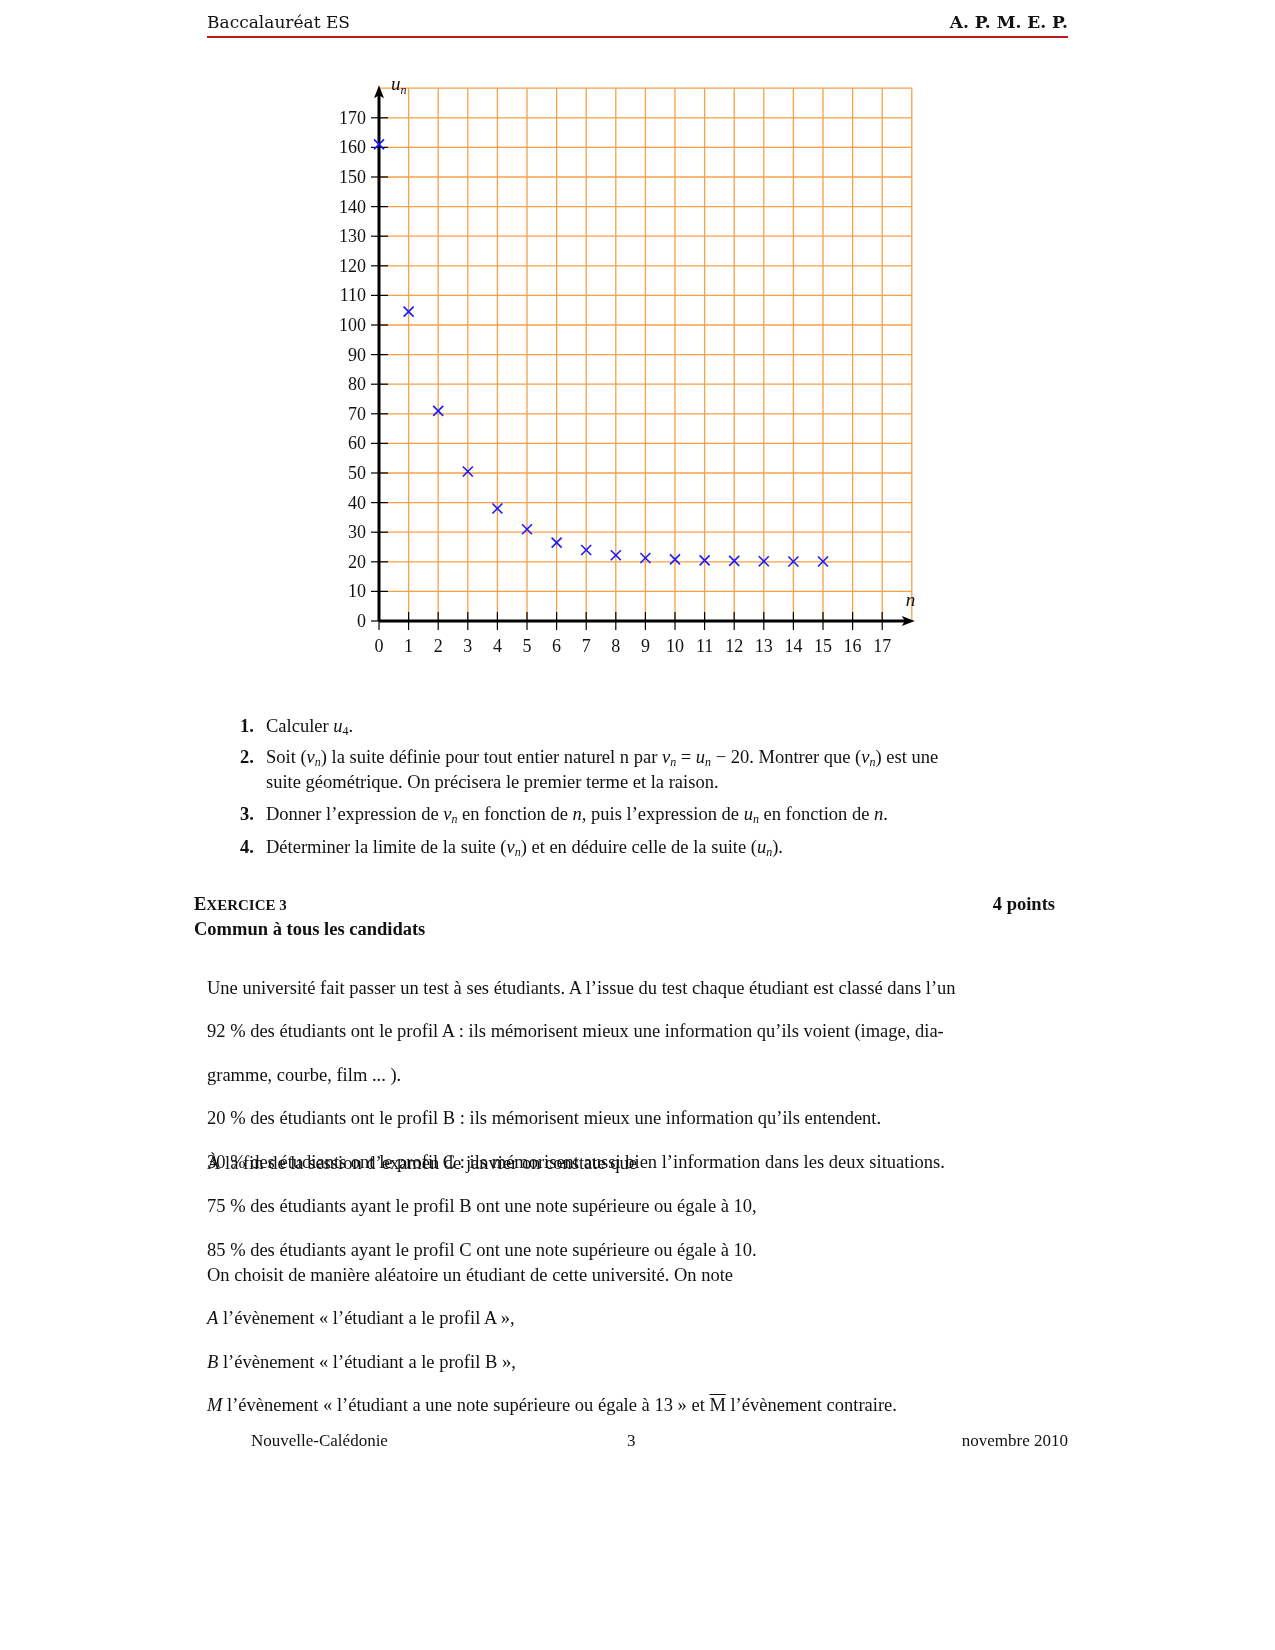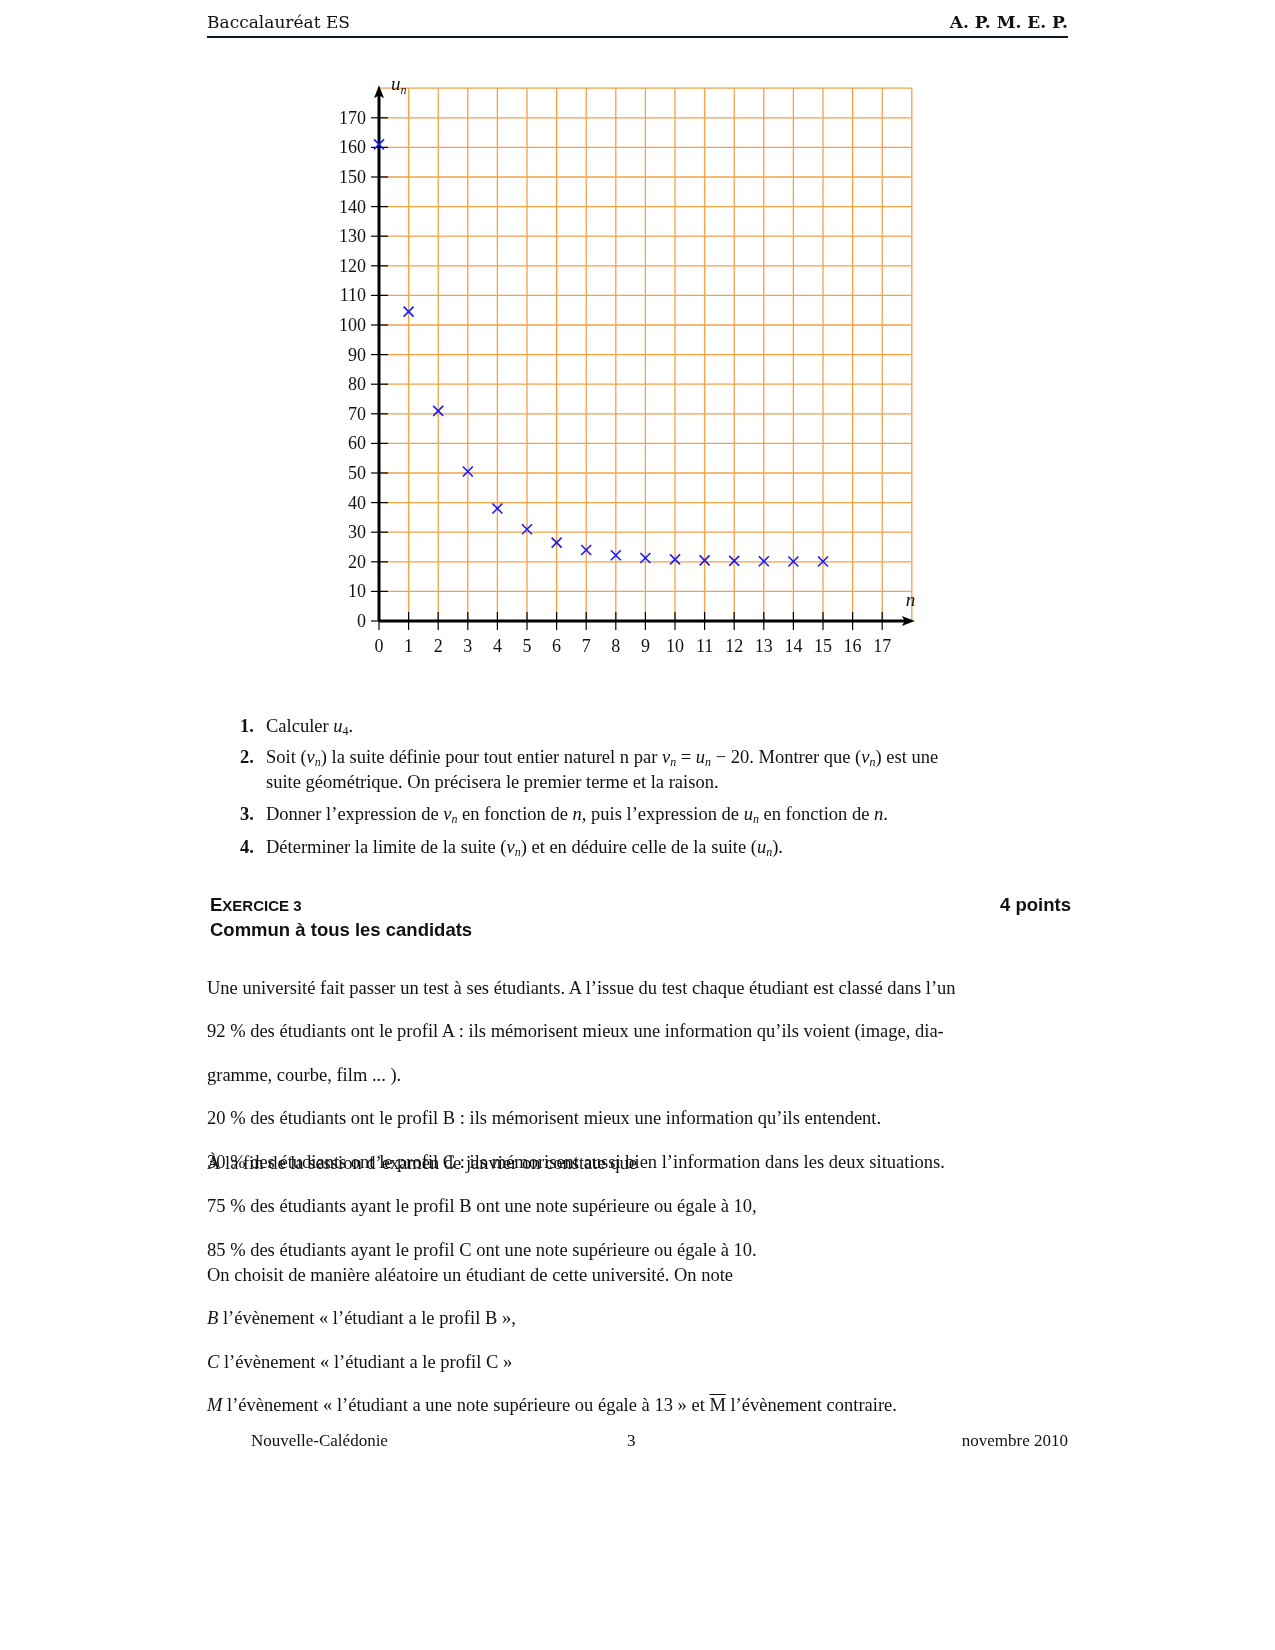--- a/index.html
+++ b/index.html
@@ -1,26 +1,26 @@
 <!DOCTYPE html>
 <html><head>
 <meta charset="utf-8">
 <style>
   html, body { margin:0; padding:0; background:#fff; }
   body { width:1275px; height:1650px; position:relative; font-family:"DejaVu Serif","Liberation Serif",serif; color:#111; overflow:hidden; }
   .abs { position:absolute; }
-  .hdr { top:12px; left:207px; width:861px; height:24px; border-bottom:2px solid #0f172a; font-size:17px; }
+  .hdr { top:12px; left:207px; width:861px; height:24px; border-bottom:2px solid #b91c1c; font-size:17px; }
   .hdr .l { position:absolute; left:0; top:0; }
   .hdr .r { position:absolute; right:0; top:0; font-weight:bold; }
   .item { position:absolute; left:240px; width:828px; font-size:18.5px; line-height:25px; font-family:"Liberation Serif","DejaVu Serif",serif; }
   .item .num { position:absolute; left:0; font-weight:bold; }
   .item .body { position:absolute; left:26px; right:0; }
   i.m { font-style:italic; }
   sub { font-size:12px; vertical-align:-3px; line-height:0; }
-  .ex-head { left:210px; width:861px; font-size:18.5px; font-weight:bold; font-family:Liberation Sans, sans-serif; }
+  .ex-head { left:194px; width:861px; font-size:18.5px; font-weight:bold; font-family:Liberation Serif, serif; }
   .sc { font-variant:small-caps; }
   .para { left:207px; width:861px; font-size:18.5px; line-height:25px; font-family:"Liberation Serif","DejaVu Serif",serif; }
   .overline { text-decoration:overline; }
   .ftr { top:1431px; left:207px; width:861px; font-size:17px; font-family:"Liberation Serif","DejaVu Serif",serif; }
   .ftr span { position:absolute; top:0; }
   svg text { font-family:"Liberation Serif","DejaVu Serif",serif; }
 </style>
 </head>
 <body>
 
@@ -242,22 +242,22 @@
 </div>
 
 <div class="abs para" style="top:1132px;">
   <p>À la fin de la session d’examen de janvier on constate que</p>
   <p>75 % des étudiants ayant le profil B ont une note supérieure ou égale à 10,</p>
   <p>85 % des étudiants ayant le profil C ont une note supérieure ou égale à 10.</p>
 </div>
 
 <div class="abs para" style="top:1244px;">
   <p>On choisit de manière aléatoire un étudiant de cette université. On note</p>
+  <p><i>A</i><span> l’évènement « l’étudiant a le profil A »,</span></p>
   <p><i>B</i><span> l’évènement « l’étudiant a le profil B »,</span></p>
-  <p><i>C</i><span> l’évènement « l’étudiant a le profil C »</span></p>
   <p><i>M</i><span> l’évènement « l’étudiant a une note supérieure ou égale à 13 » et </span><span class="overline">M</span><span> l’évènement contraire.</span></p>
 </div>
 
 <div class="abs ftr">
   <span style="left:0;margin-left:44px;">Nouvelle-Calédonie</span>
   <span style="left:420px;">3</span>
   <span style="right:0;">novembre 2010</span>
 </div>
 
 </body></html>

